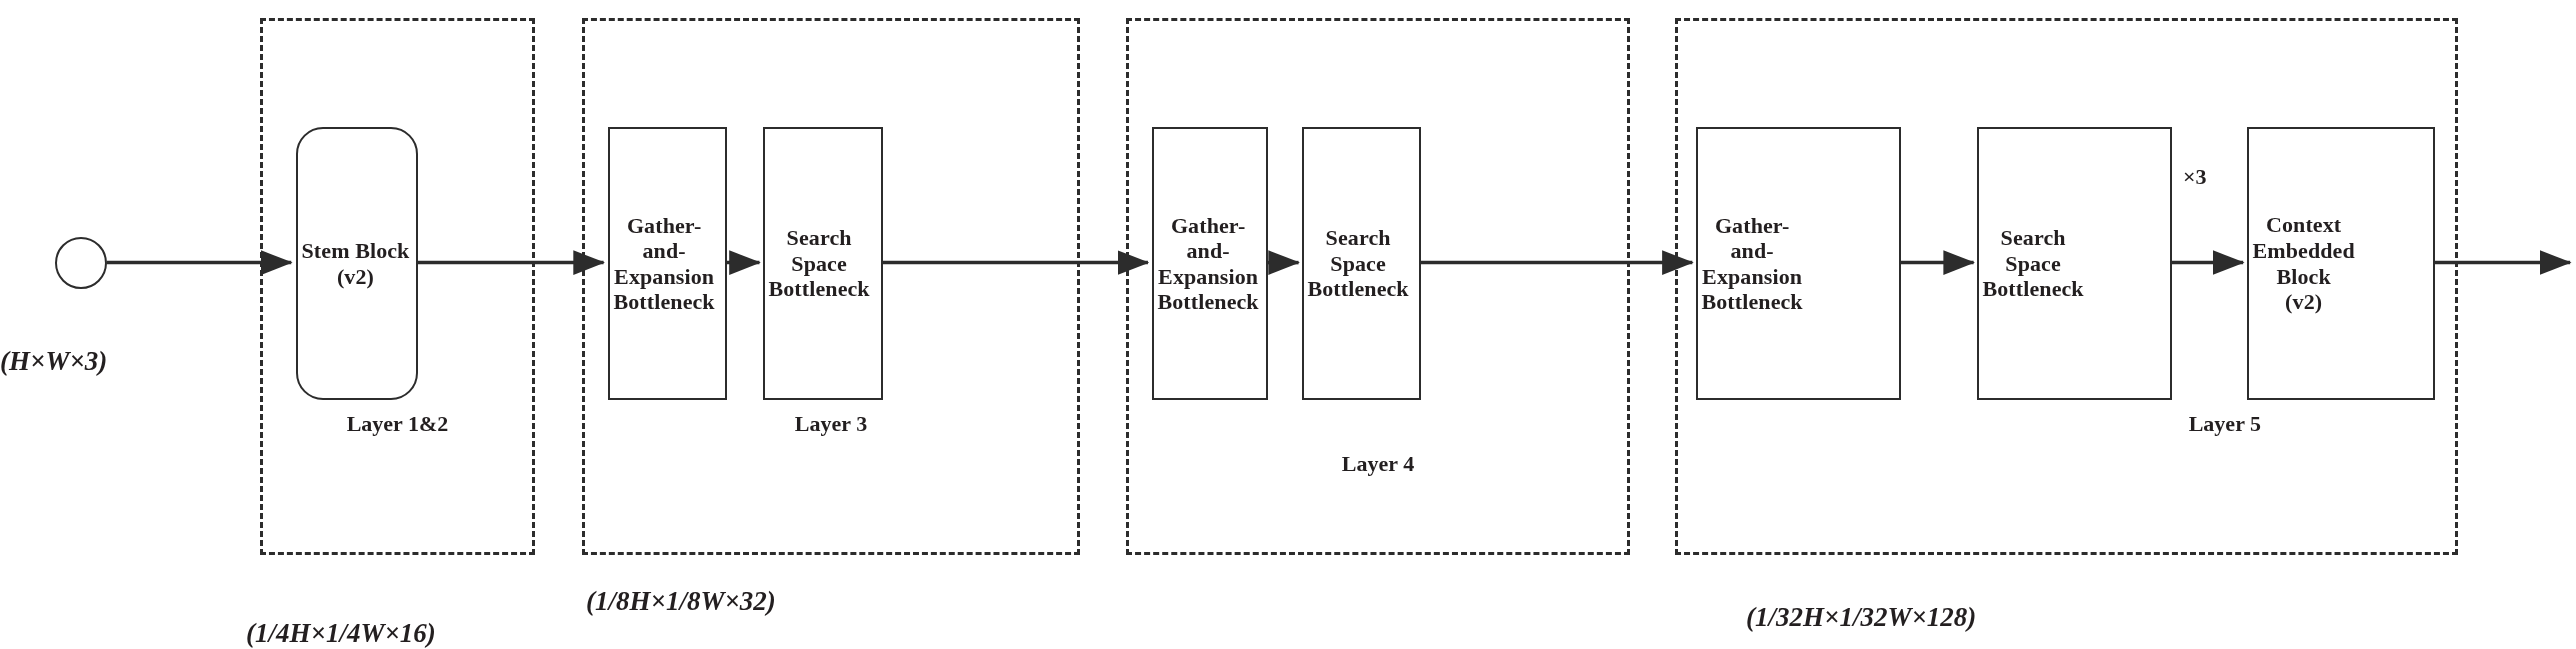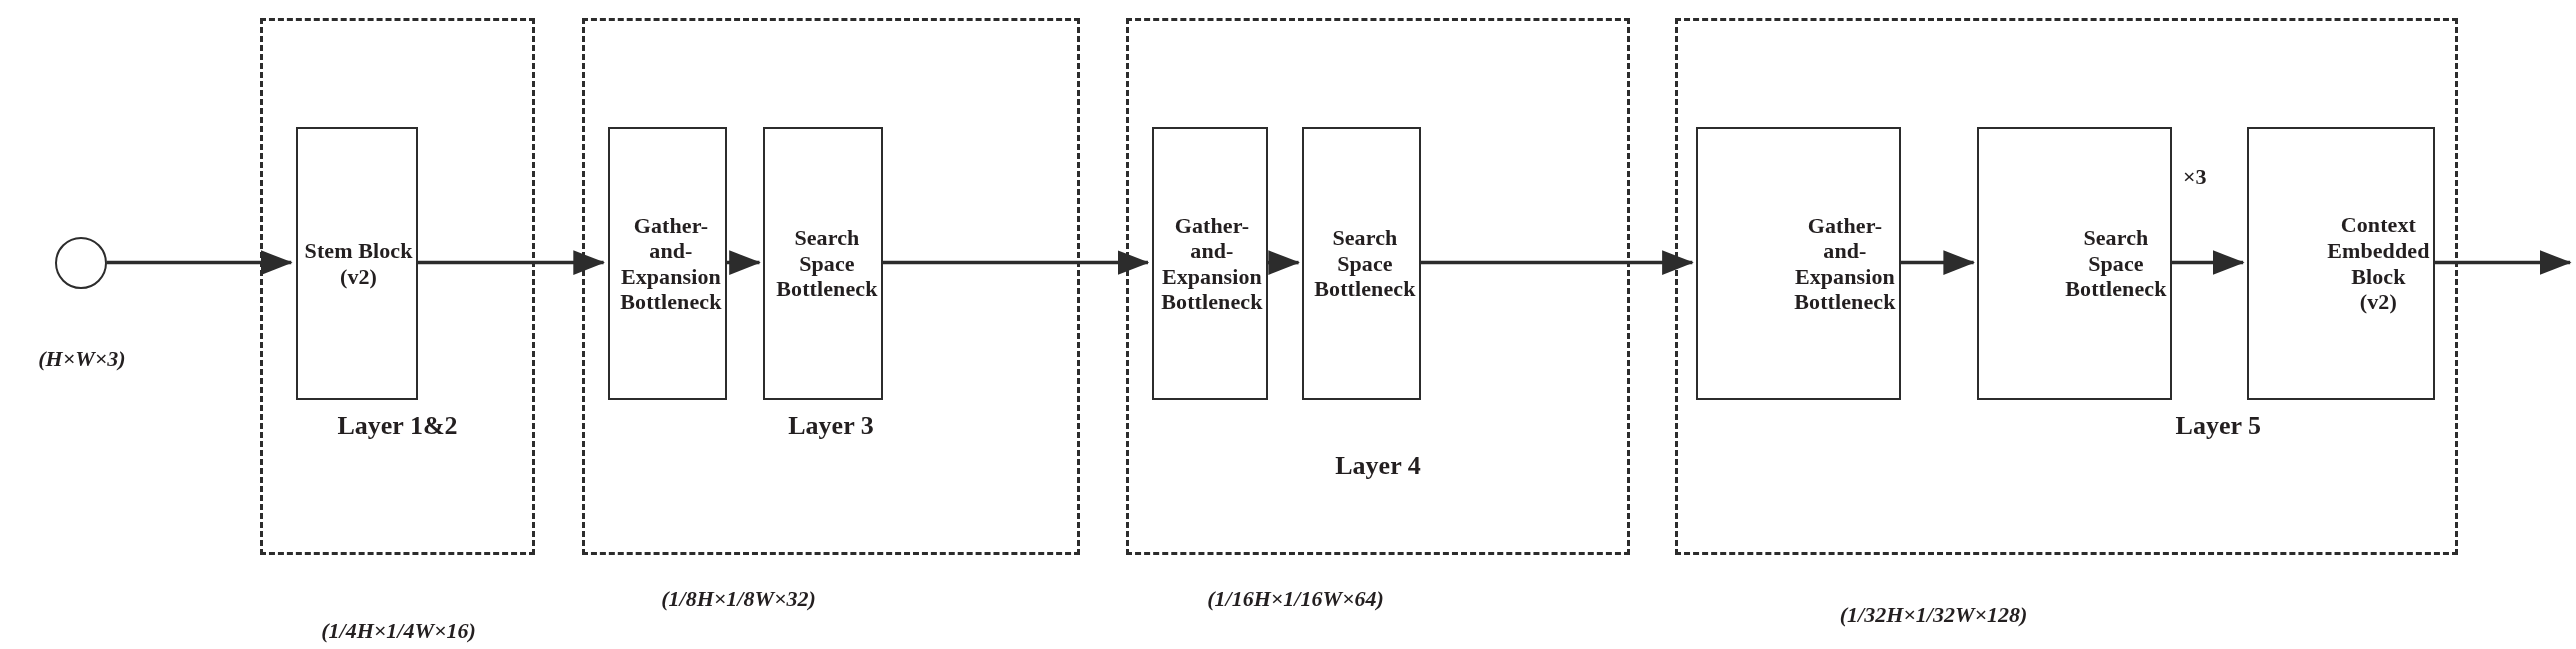--- a/index.html
+++ b/index.html
@@ -32,21 +32,21 @@
     background: transparent;
   }
   
   .module {
     position: absolute;
     box-sizing: border-box;
     border: 2.9px solid #2c2c2c;
     background: #ffffff;
     display: flex;
     align-items: center;
-    justify-content: flex-end;
+    justify-content: flex-start;
     text-align: center;
   }
   .module-label {
     font-weight: bold;
     font-size: 22px;
     line-height: 1.16;
     letter-spacing: 0.1px;
     padding: 0 3.5px;
     white-space: pre-line;
   }
@@ -58,31 +58,30 @@
     position: absolute;
     border: 2.9px solid #2c2c2c;
     border-radius: 50%;
     background: #ffffff;
     box-sizing: border-box;
   }
   
   .layer-caption {
     position: absolute;
     font-weight: bold;
-    font-size: 26px;
+    font-size: 22px;
     text-align: center;
     white-space: nowrap;
   }
   
   .shape-caption {
     position: absolute;
     font-style: italic;
     font-weight: bold;
-    font-size: 22px;
-    text-align: center;
+    font-size: 27px;
     white-space: nowrap;
   }
   
   .repeat-badge {
     position: absolute;
     font-weight: bold;
     font-size: 22px;
     white-space: nowrap;
   }
 </style>
@@ -117,21 +116,21 @@
 
       <line x1="4153" y1="448" x2="4386" y2="448"></line>
     </g>
   </svg>
 
   <div class="node-circle" style="left:55px; top:237px; width:52px; height:52px;"></div>
   <div class="shape-caption" style="left:0px; top:346px; width:164px;">(H×W×3)</div>
 
   <div class="group-box" style="left:260px; top:18px; width:275px; height:537px;"></div>
 
-  <div class="module" style="left:296px; top:127px; width:122px; height:273px;">
+  <div class="module" style="left:296px; top:127px; width:122px; height:273px;border-radius:27px;">
     <span class="module-label">Stem Block
 (v2)</span>
   </div>
 
   <div class="layer-caption" style="left:260px; top:411px; width:275px;">Layer 1&amp;2</div>
 
   <div class="shape-caption" style="left:246px; top:586px; width:305px;margin-top:32px;">(1/4H×1/4W×16)</div>
 
   <div class="group-box" style="left:582px; top:18px; width:498px; height:537px;"></div>
 
@@ -162,21 +161,20 @@
   </div>
 
   <div class="module" style="left:1302px; top:127px; width:119px; height:273px;">
     <span class="module-label">Search
 Space
 Bottleneck</span>
   </div>
 
   <div class="layer-caption" style="left:1126px; top:411px; width:504px;margin-top:40px;">Layer 4</div>
 
-  <div class="shape-caption" style="left:1108px; top:586px; width:375px;">(1/16H×1/16W×64)</div>
 
   <div class="group-box" style="left:1675px; top:18px; width:783px; height:537px;"></div>
 
   <div class="module" style="left:1696px; top:127px; width:205px; height:273px;">
     <span class="module-label tight">Gather-
 and-
 Expansion
 Bottleneck</span>
   </div>
 

